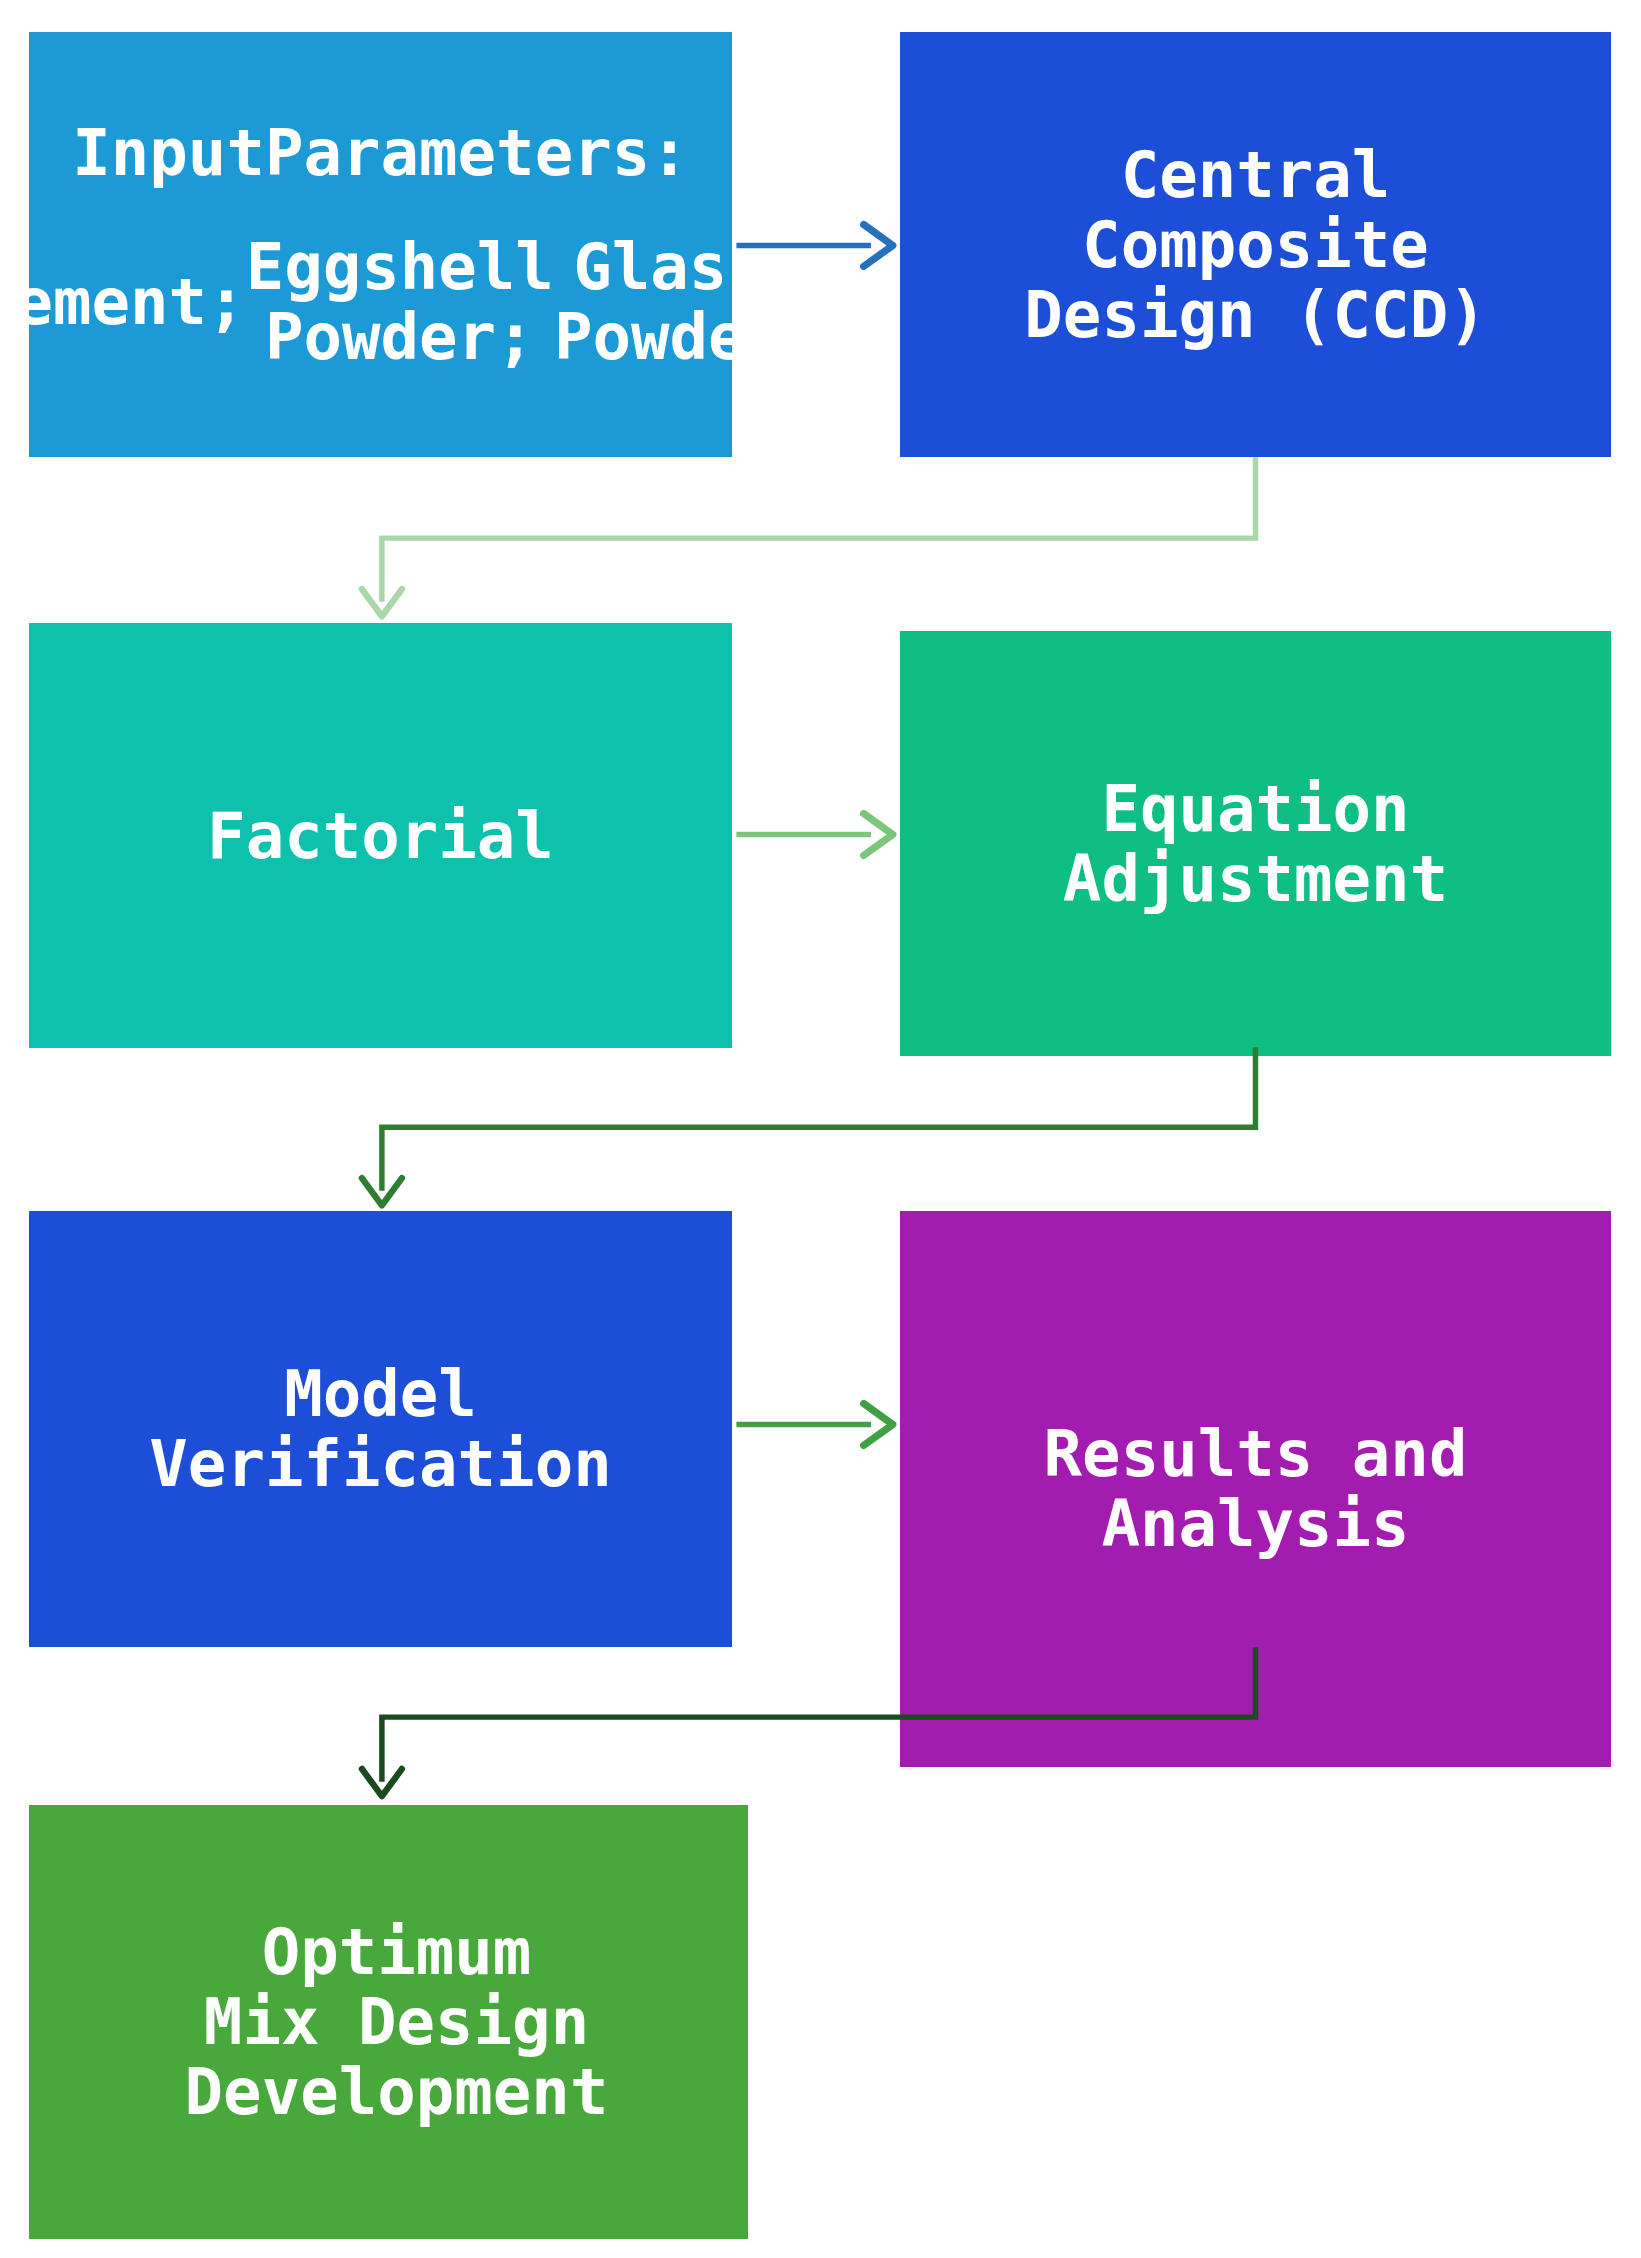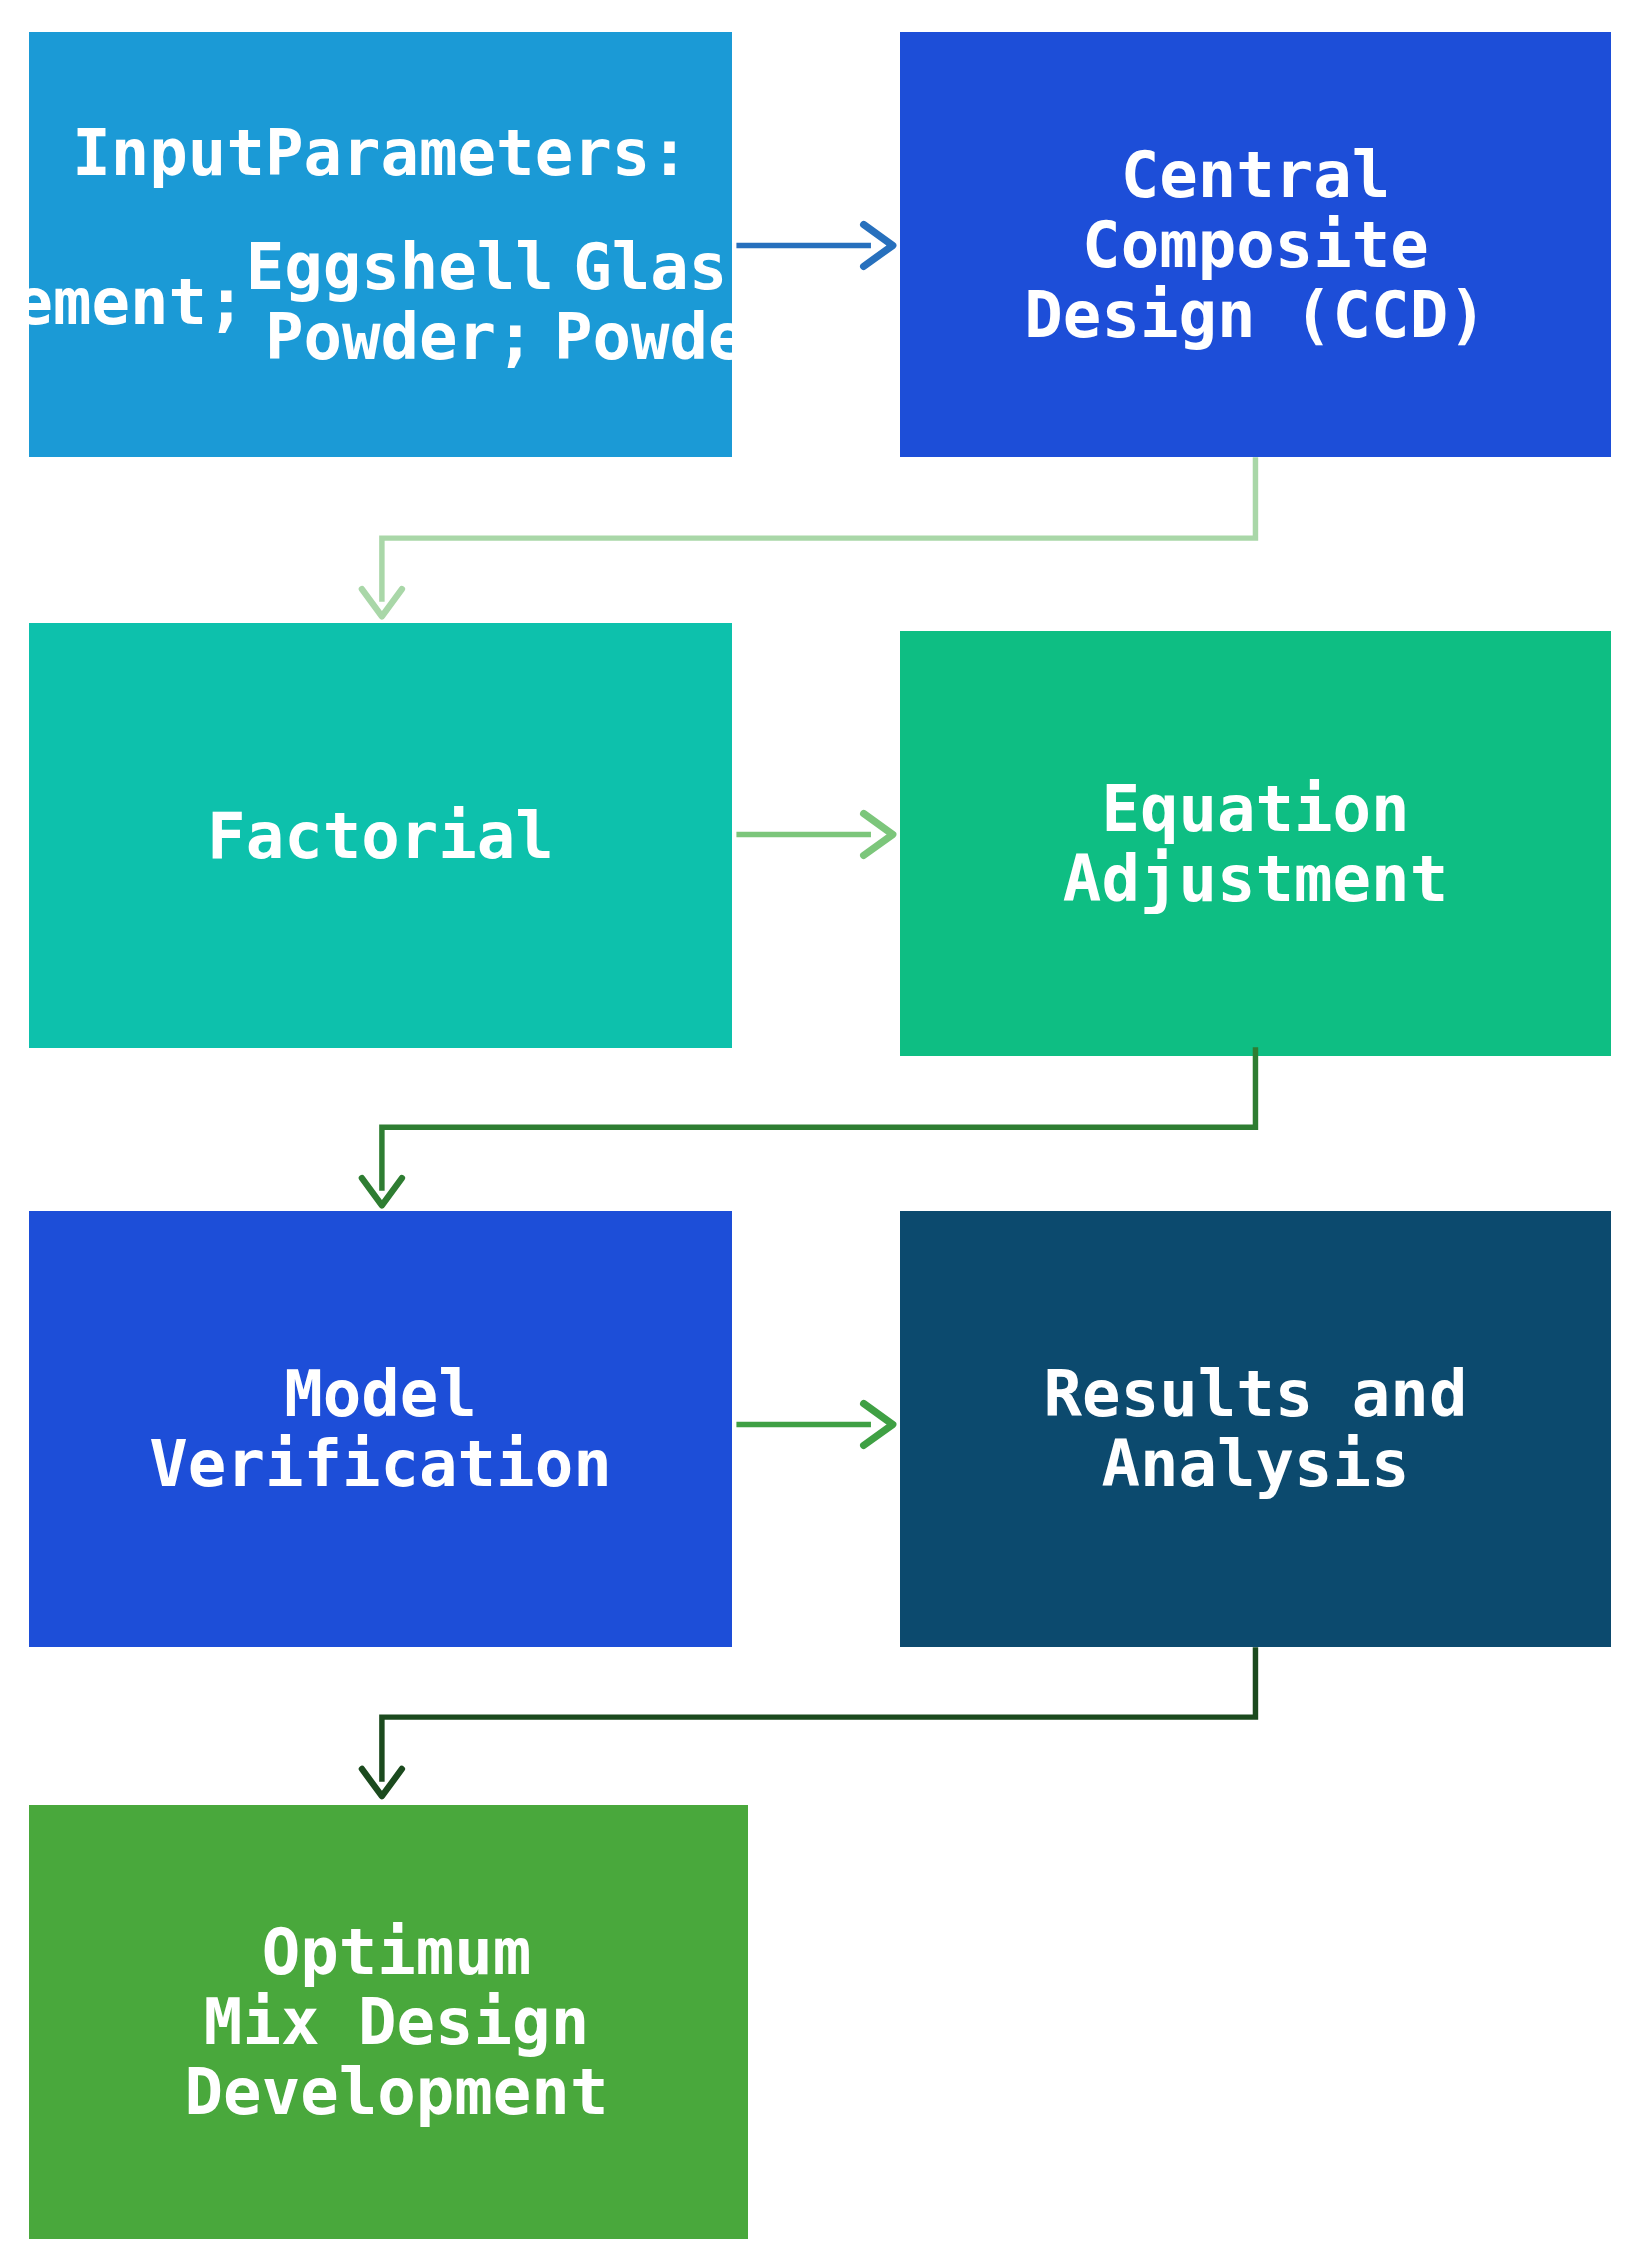--- a/index.html
+++ b/index.html
@@ -75,21 +75,21 @@
   <div class="box col-right" style="top: 623px; height: 425px; background-color: rgb(14, 190, 131); margin-top: 8px;">
     <div>Equation</div>
     <div>Adjustment</div>
   </div>
 
   <div class="box col-left" style="top: 1211px; height: 436px; background-color: #1d4ed8;">
     <div>Model</div>
     <div>Verification</div>
   </div>
 
-  <div class="box col-right" style="top: 1211px; height: 436px; background-color: #0c4a6e;">
+  <div class="box col-right" style="top: 1211px; height: 556px; background-color: #a21caf;">
     <div>Results and</div>
     <div>Analysis</div>
   </div>
 
   <div class="box col-left" style="top: 1805px; height: 434px; background-color: rgb(73, 168, 60); padding-left: 16px;">
     <div>Optimum</div>
     <div>Mix Design</div>
     <div>Development</div>
   </div>
 

